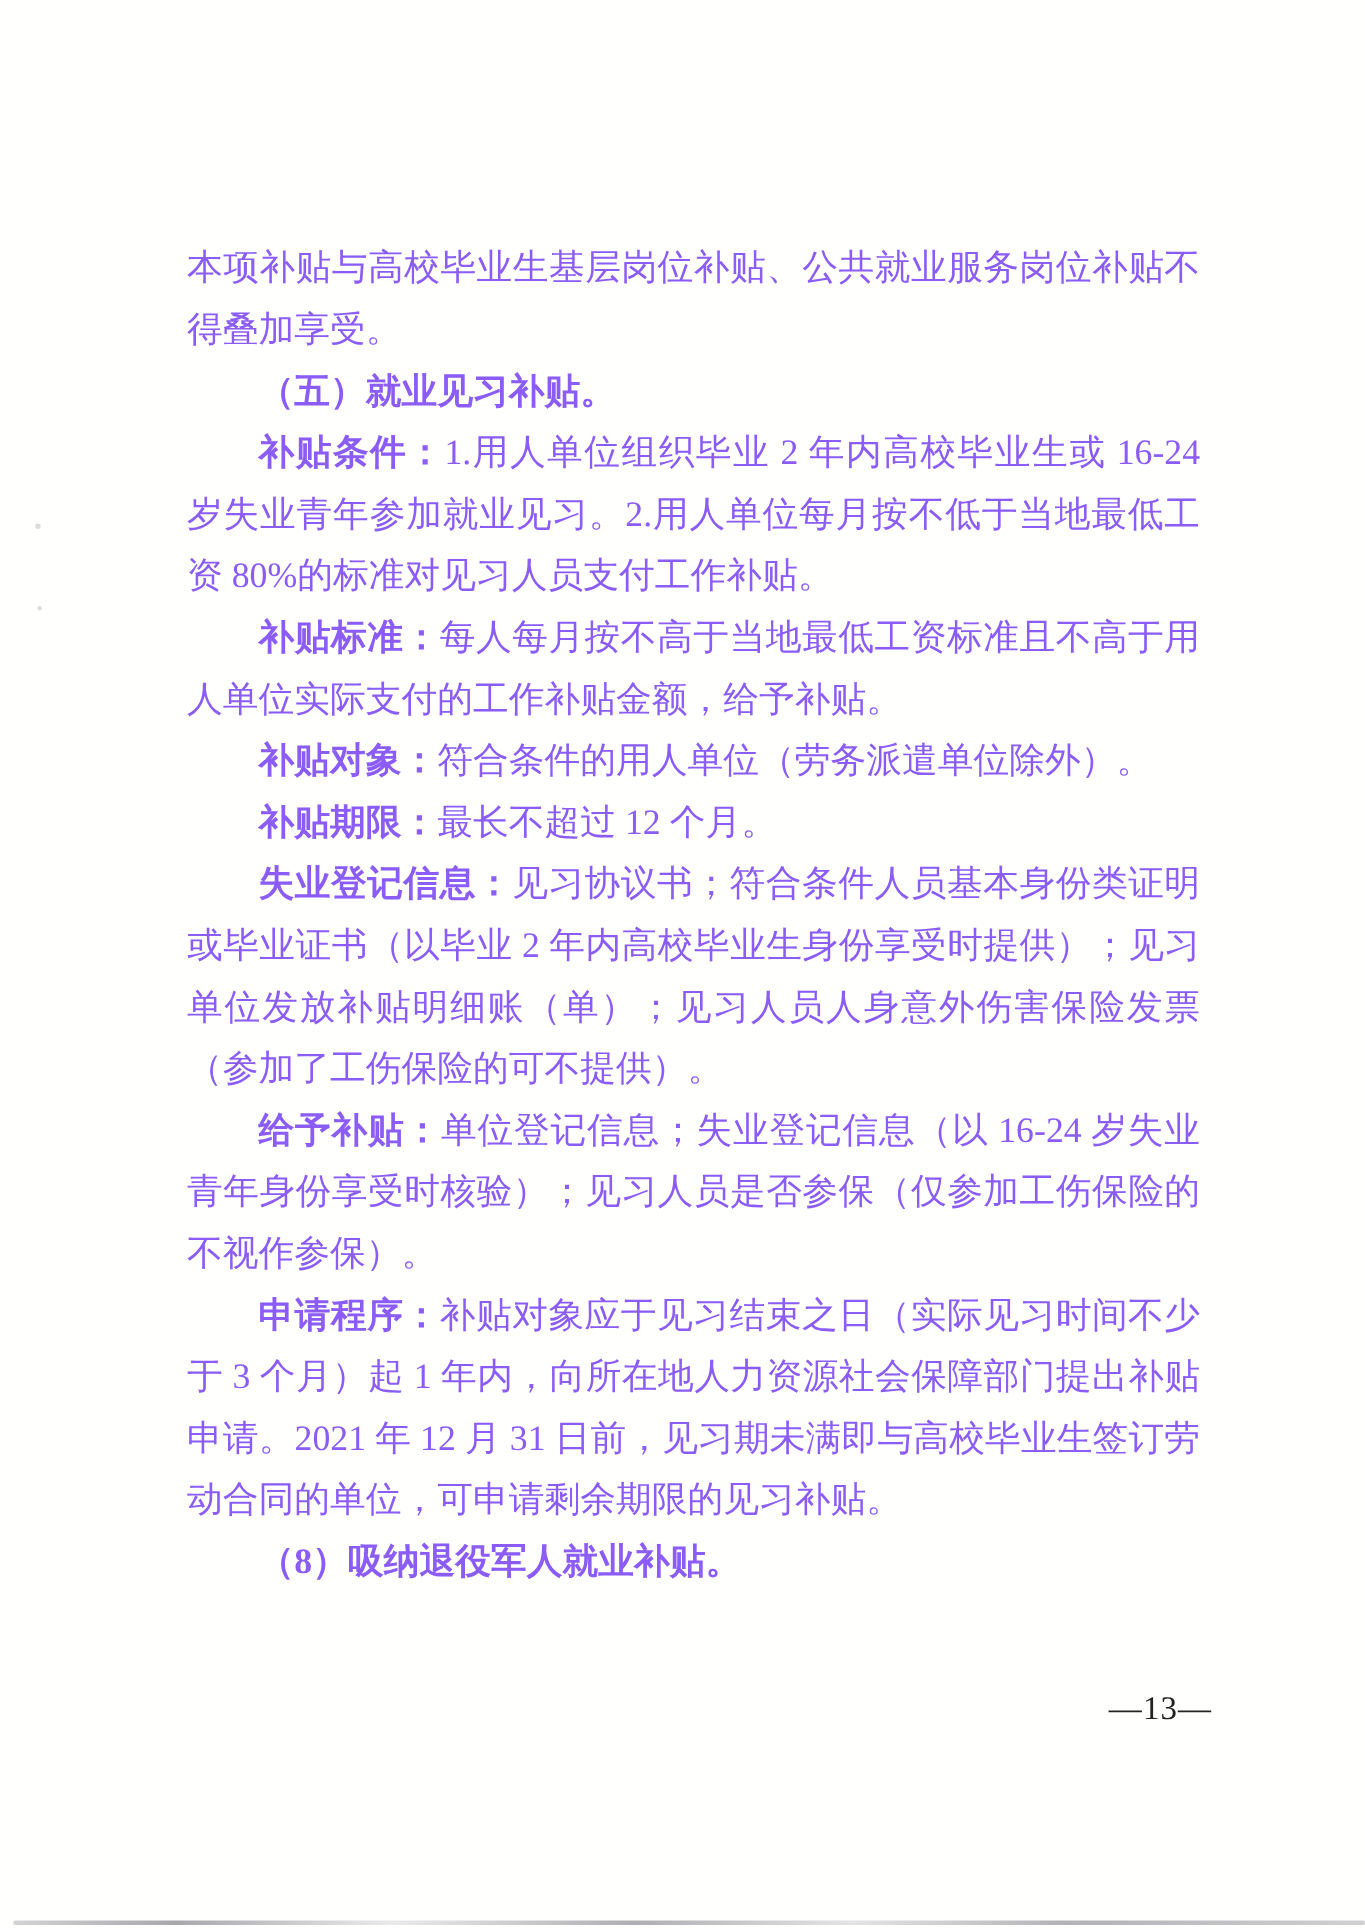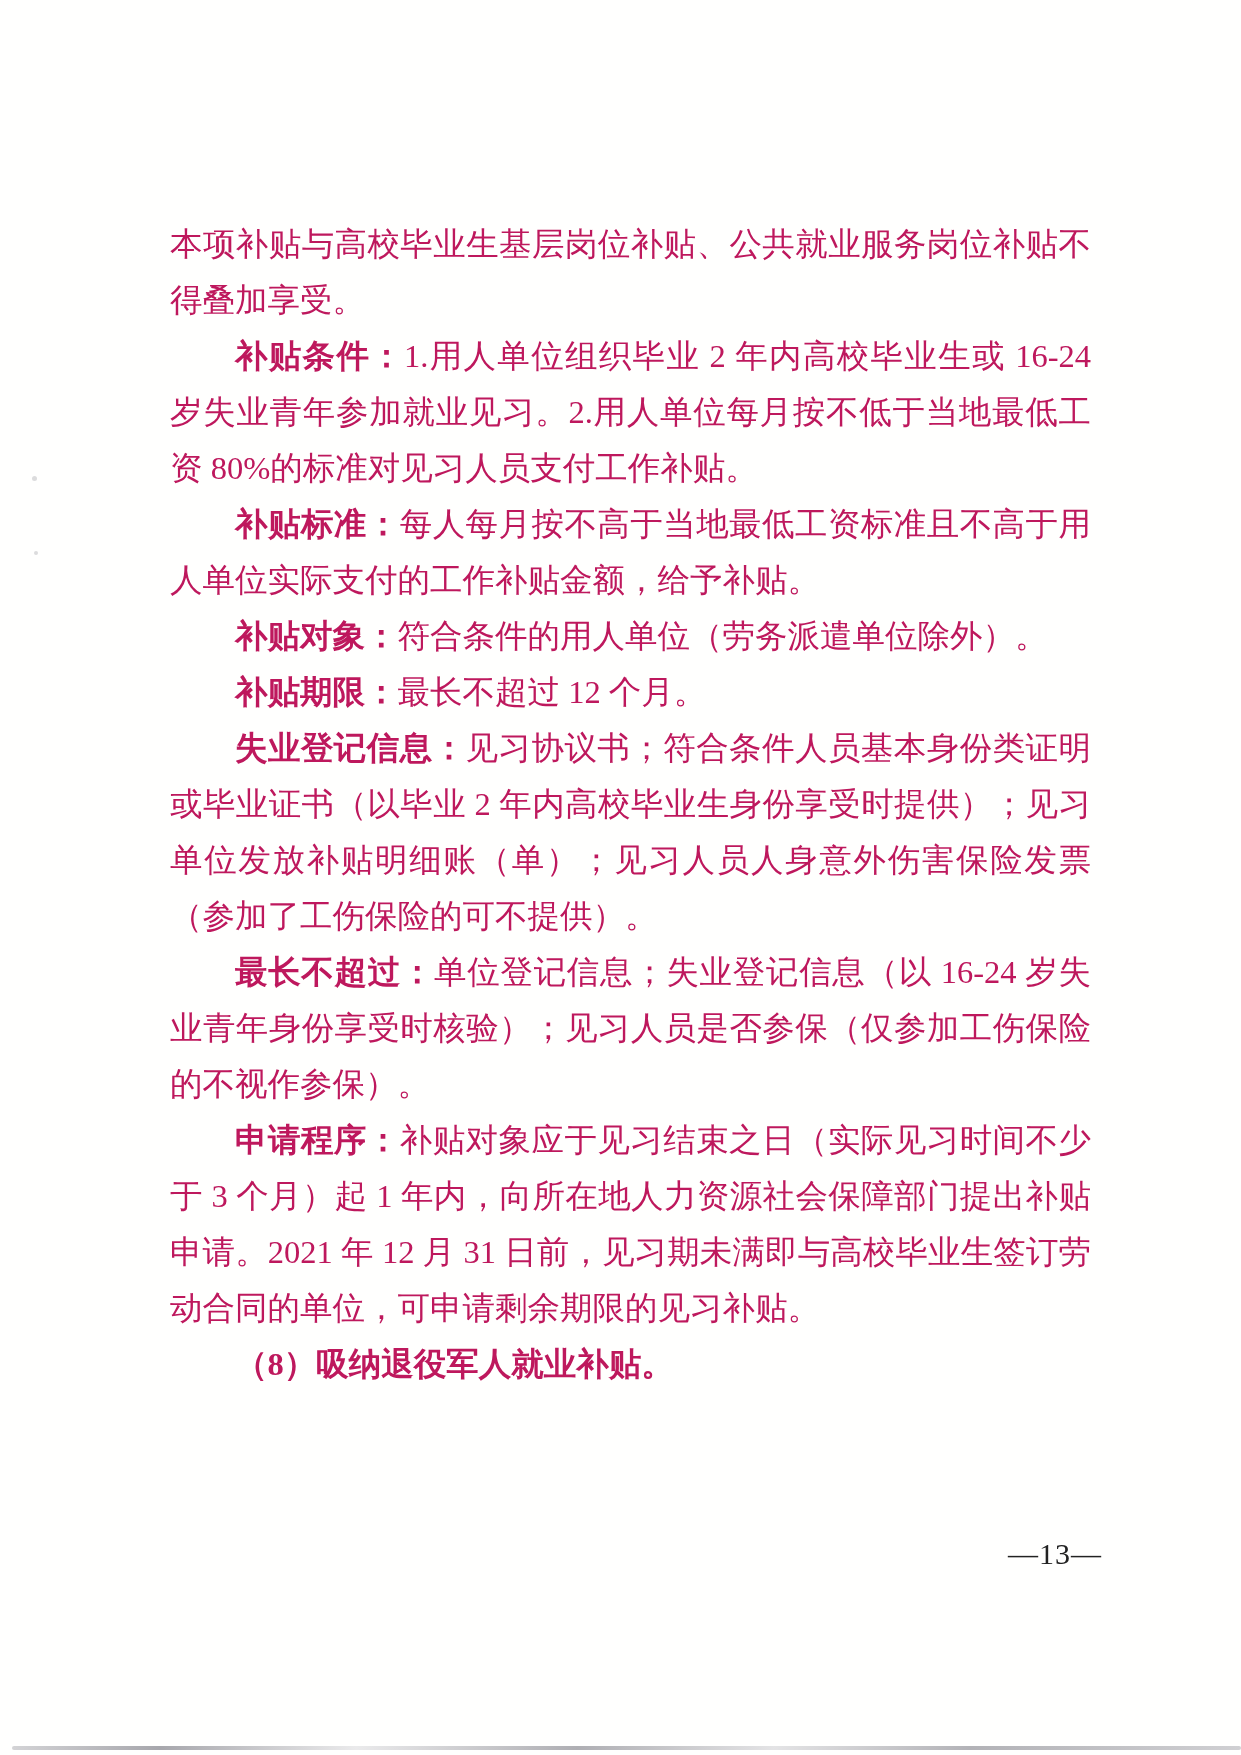--- a/index.html
+++ b/index.html
@@ -80,36 +80,37 @@
     opacity: 0.35;
   }
   .scan-speck.s1 { left: 32px; top: 476px; }
   .scan-speck.s2 { left: 34px; top: 551px; width: 4px; height: 4px; }
 </style>
 </head>
 <body>
 
 <div class="page" style="background: rgb(255, 255, 254);">
 
-  <main class="body-text" style="color: #be185d;">
+  <main class="body-text" style="color: #8b5cf6;">
 
     <p class="para noindent"><span>本项补贴与高校毕业生基层岗位补贴、公共就业服务岗位补贴不得叠加享受。</span></p>
 
+    <p class="para heading"><span class="lead">（五）就业见习补贴。</span></p>
 
     <p class="para"><b class="lead">补贴条件：</b><span>1.用人单位组织毕业 2 年内高校毕业生或 16-24 岁失业青年参加就业见习。2.用人单位每月按不低于当地最低工资 80%的标准对见习人员支付工作补贴。</span></p>
 
     <p class="para"><b class="lead">补贴标准：</b><span>每人每月按不高于当地最低工资标准且不高于用人单位实际支付的工作补贴金额，给予补贴。</span></p>
 
     <p class="para"><b class="lead">补贴对象：</b><span>符合条件的用人单位（劳务派遣单位除外）。</span></p>
 
     <p class="para"><b class="lead">补贴期限：</b><span>最长不超过 12 个月。</span></p>
 
     <p class="para"><b class="lead">失业登记信息：</b><span>见习协议书；符合条件人员基本身份类证明或毕业证书（以毕业 2 年内高校毕业生身份享受时提供）；见习单位发放补贴明细账（单）；见习人员人身意外伤害保险发票（参加了工伤保险的可不提供）。</span></p>
 
-    <p class="para"><b class="lead">最长不超过：</b><span>单位登记信息；失业登记信息（以 16-24 岁失业青年身份享受时核验）；见习人员是否参保（仅参加工伤保险的不视作参保）。</span></p>
+    <p class="para"><b class="lead">给予补贴：</b><span>单位登记信息；失业登记信息（以 16-24 岁失业青年身份享受时核验）；见习人员是否参保（仅参加工伤保险的不视作参保）。</span></p>
 
     <p class="para"><b class="lead">申请程序：</b><span>补贴对象应于见习结束之日（实际见习时间不少于 3 个月）起 1 年内，向所在地人力资源社会保障部门提出补贴申请。2021 年 12 月 31 日前，见习期未满即与高校毕业生签订劳动合同的单位，可申请剩余期限的见习补贴。</span></p>
 
 
     <p class="para heading"><span class="lead">（8）吸纳退役军人就业补贴。</span></p>
 
   </main>
 
   <div class="page-number">—13—</div>
 

